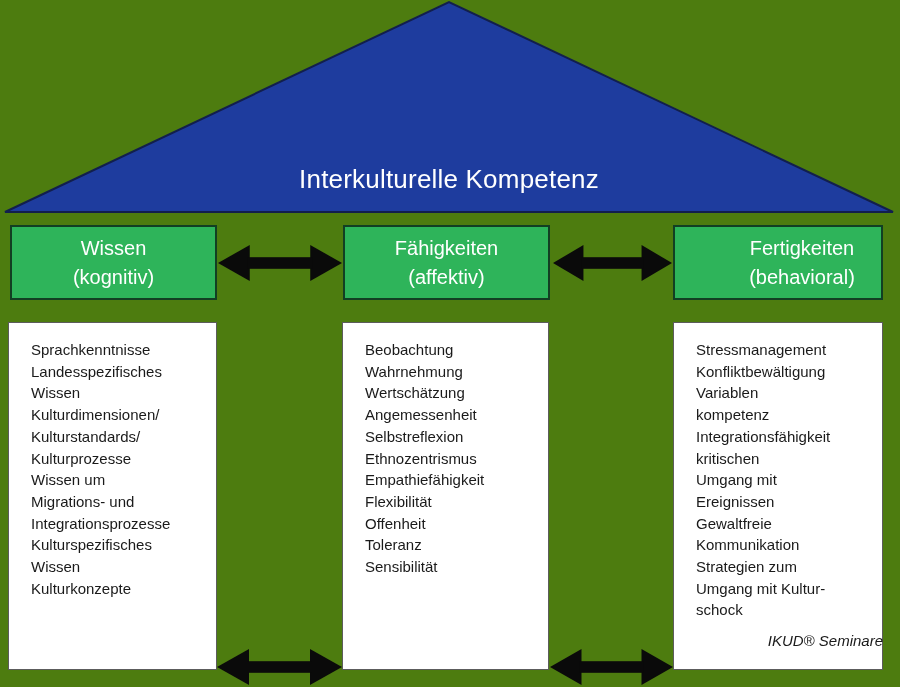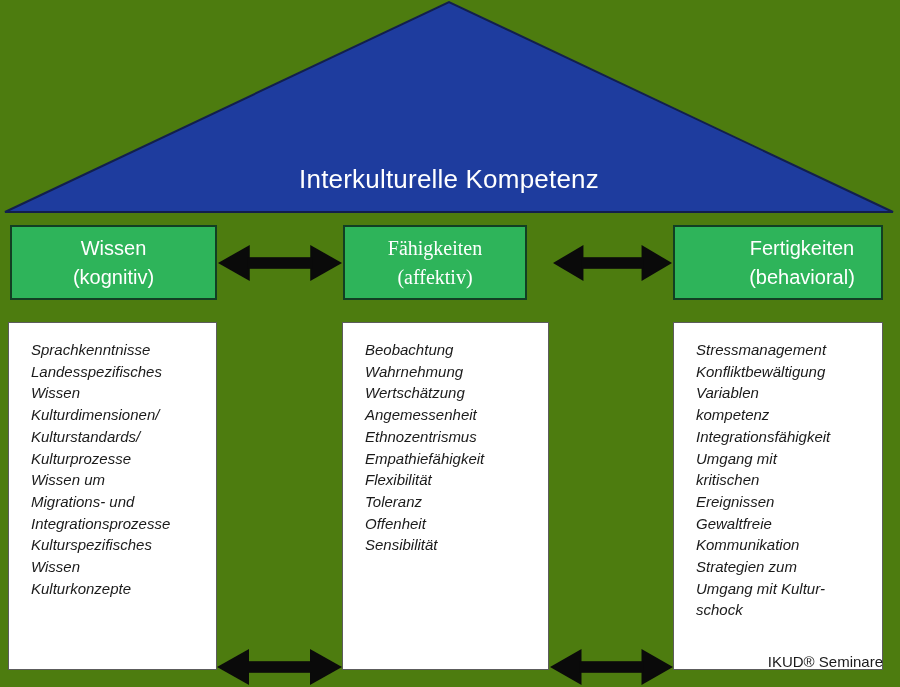--- a/index.html
+++ b/index.html
@@ -27,24 +27,23 @@
     background:var(--pillar-green);border:2px solid var(--pillar-green-border);
     color:var(--text-light);text-align:center;
     display:flex;flex-direction:column;justify-content:center;
     font-size:20px;line-height:29px;
   }
   .white-box{
     position:absolute;top:322px;height:348px;box-sizing:border-box;
     background:#ffffff;border:1.5px solid var(--box-border);
     color:var(--text-dark);font-size:15px;line-height:21.7px;
     padding:16px 8px 16px 22px;
-    font-style:italic;
   }
   .p1h{left:10px;width:207px;}
-  .p2h{left:343px;width:184px;font-family:Liberation Serif, serif;}
+  .p2h{left:343px;width:207px;}
   .p3h{left:673px;width:210px;padding-left:48px;}
   .p1b{left:8px;width:209px;}
   .p2b{left:342px;width:207px;}
   .p3b{left:673px;width:210px;}
   .arrow{position:absolute;color:var(--arrow-black);height:38px;}
   .arrow svg{display:block;width:100%;height:100%;}
   .a-top1{left:218px;top:244px;width:124px;}
   .a-top2{left:553px;top:244px;width:119px;}
   .a-bot1{left:217px;top:648px;width:125px;}
   .a-bot2{left:550px;top:648px;width:123px;}
@@ -103,43 +102,44 @@
       <div class="line">Integrationsprozesse</div>
       <div class="line">Kulturspezifisches</div>
       <div class="line">Wissen</div>
       <div class="line">Kulturkonzepte</div>
     </div>
   <div class="white-box p2b">
       <div class="line">Beobachtung</div>
       <div class="line">Wahrnehmung</div>
       <div class="line">Wertschätzung</div>
       <div class="line">Angemessenheit</div>
+      <div class="line">Selbstreflexion</div>
       <div class="line">Ethnozentrismus</div>
       <div class="line">Empathiefähigkeit</div>
       <div class="line">Flexibilität</div>
+      <div class="line">Offenheit</div>
       <div class="line">Toleranz</div>
-      <div class="line">Offenheit</div>
       <div class="line">Sensibilität</div>
     </div>
   <div class="white-box p3b">
   <div class="line">Stressmanagement</div>
       <div class="line">Konfliktbewältigung</div>
       <div class="line">Variablen</div>
       <div class="line">kompetenz</div>
       <div class="line">Integrationsfähigkeit</div>
+      <div class="line">kritischen</div>
       <div class="line">Umgang mit</div>
-      <div class="line">kritischen</div>
       <div class="line">Ereignissen</div>
       <div class="line">Gewaltfreie</div>
       <div class="line">Kommunikation</div>
       <div class="line">Strategien zum</div>
       <div class="line">Umgang mit Kultur-</div>
       <div class="line">schock</div>
     </div>
-  <div class="attribution" style="right:17px;bottom:17px;">IKUD® Seminare</div>
+  <div class="attribution" style="right:17px;bottom:38px;font-style:italic;">IKUD® Seminare</div>
 
   <div class="arrow a-bot1">
     <svg viewBox="0 0 125 38" preserveAspectRatio="none" aria-hidden="true">
       <polygon points="0,19 32,1 32,37" fill="currentColor"></polygon>
       <polygon points="125,19 93,1 93,37" fill="currentColor"></polygon>
       <rect x="30" y="13.2" width="65" height="11.6" fill="currentColor"></rect>
     </svg>
   </div>
   <div class="arrow a-bot2">
     <svg viewBox="0 0 125 38" preserveAspectRatio="none" aria-hidden="true">

